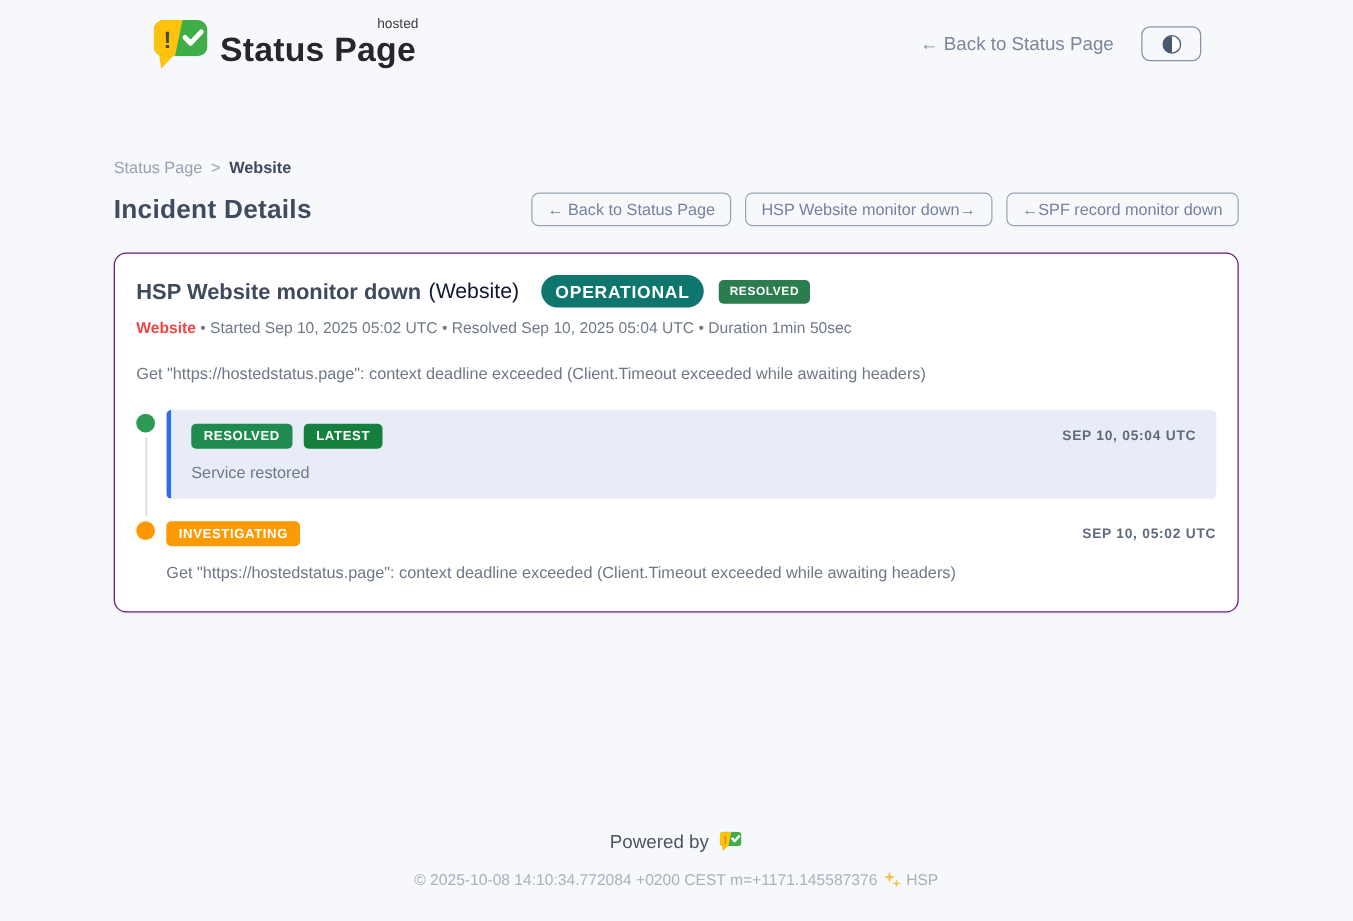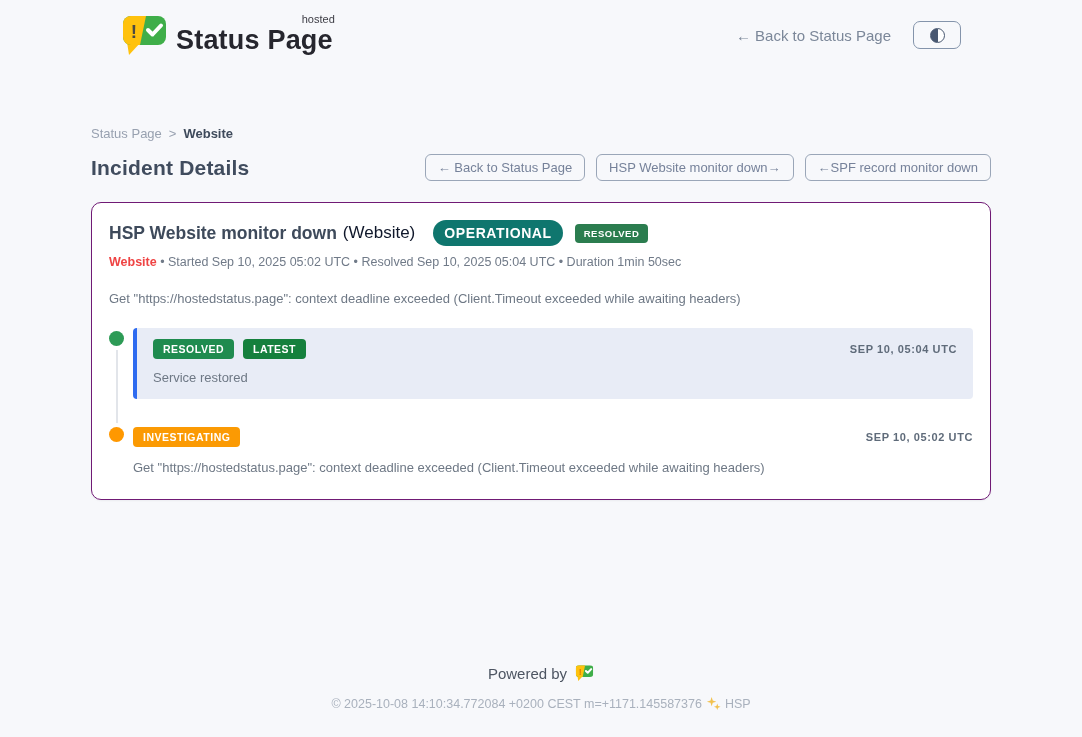--- a/index.html
+++ b/index.html
@@ -62,21 +62,21 @@
     margin-left:12px; background:#2b7d4f; font-size:9.5px; letter-spacing:0.5px;
     padding:4px 9px; border-radius:4px;
   }
   .meta-line { margin-top:9px; font-size:12.5px; color:#707a88; }
   .meta-line .meta-service { font-weight:bold; color:#ef4444; }
   .incident-description { margin-top:22px; font-size:13px; color:#6e7885; }
   
   .timeline { margin-top:22px; position:relative; }
   .timeline-line { position:absolute; left:6.5px; top:10px; height:97px; width:2px; background:#e2e5ea; }
   .t-entry { position:relative; padding-left:24px; }
-  .t-entry + .t-entry { margin-top:28px; }
+  .t-entry + .t-entry { margin-top:18px; }
   .t-dot {
     position:absolute; left:0; width:15px; height:15px; border-radius:50%;
     box-shadow:0 0 0 4px #ffffff;
   }
   .t-dot-green { background:#2d9b56; top:3px; }
   .t-dot-orange { background:#ff9800; top:0px; }
   .t-box {
     background:#e8ecf6; border-left:4px solid #2e6bf0; border-radius:4px;
     padding:11px 16px 14px;
   }

